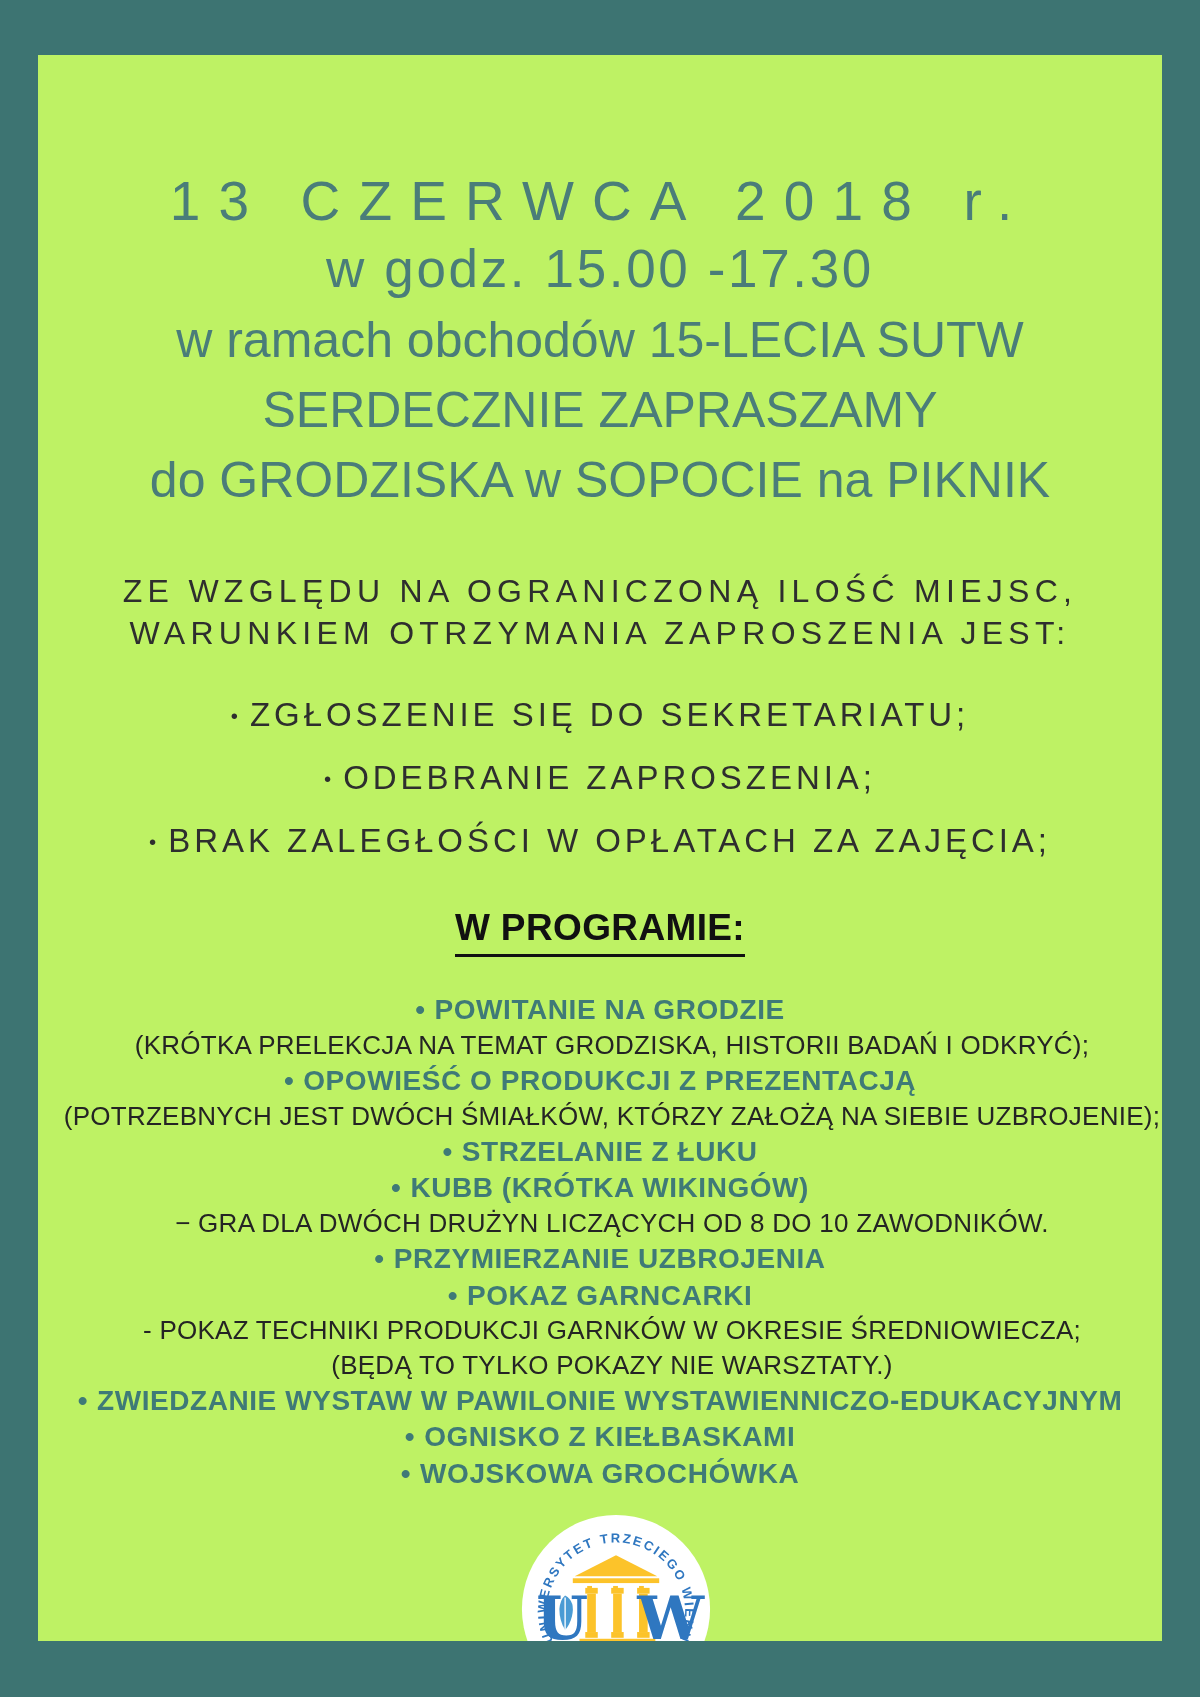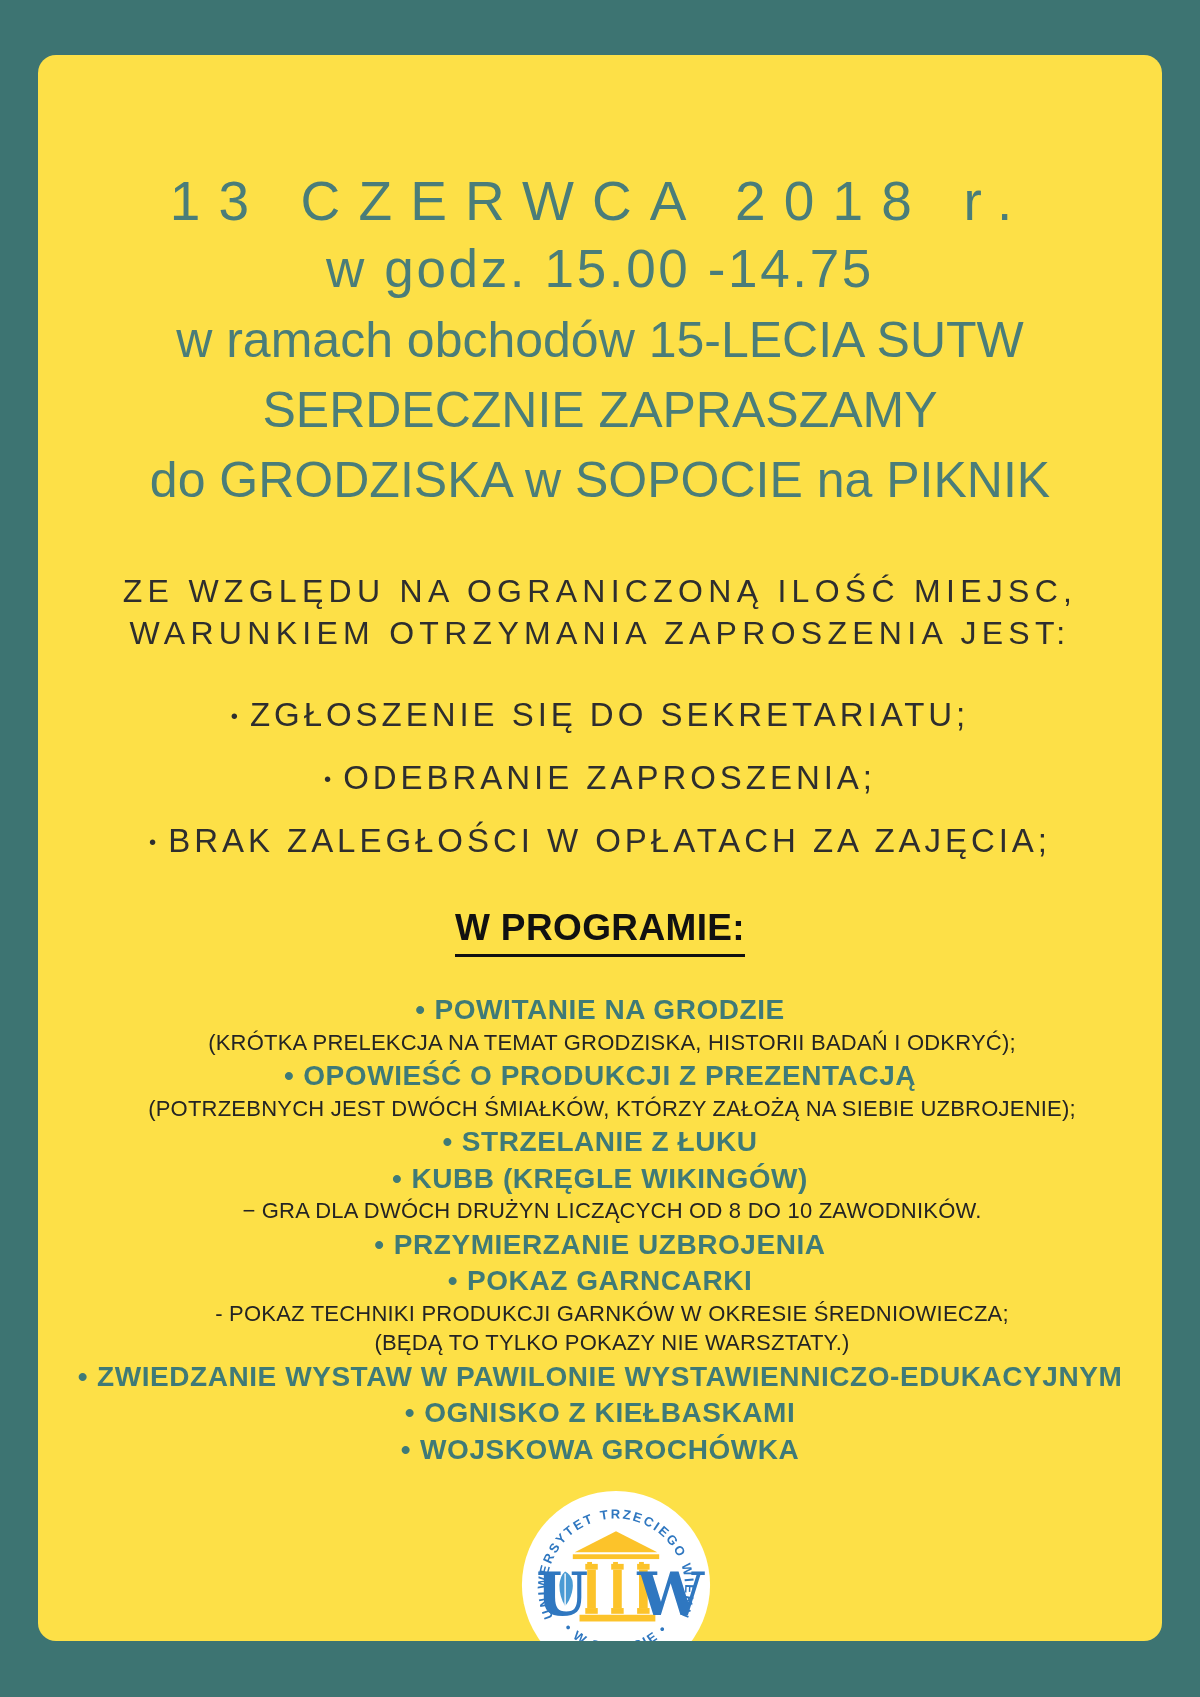--- a/index.html
+++ b/index.html
@@ -16,25 +16,24 @@
   *{margin:0;padding:0;box-sizing:border-box}
   html,body{background:#888}
   body{width:1200px;height:1697px;font-family:"Liberation Sans",sans-serif;position:relative}
   .frame{
     position:absolute;left:0;top:0;width:1200px;height:1697px;
     background:var(--frame);
     padding:55px 38px 56px 38px;
   }
   .sheet{
     width:100%;height:100%;
-    background:#fde047;
+    background:#bef264;
     text-align:center;
     overflow:hidden;
     padding-top:116px;
-    border-radius:18px;
   }
   
   .date-line{
     color:var(--heading);
     font-size:55px;
     letter-spacing:0.33em;
     line-height:1.1;
     white-space:nowrap;
   }
   .time-line{
@@ -85,21 +84,21 @@
   .prog-item{line-height:1.2;margin:3px 0}
   .prog-item.highlight{
     color:var(--accent);
     font-weight:bold;
     font-size:28px;
     letter-spacing:0.02em;
     white-space:nowrap;
   }
   .prog-item.note{
     color:var(--note-dark);
-    font-size:22px;
+    font-size:26px;
     letter-spacing:0.01em;
     white-space:nowrap;
     padding-left:24px;
   }
   .prog-item .bullet{margin-right:9px}
   
   .logo-wrap{margin-top:22px;transform:translateX(16px)}
   .logo-arc{
     fill:var(--logo-blue);
     font-family:"Liberation Sans",sans-serif;
@@ -114,21 +113,21 @@
     font-size:62px;
   }
 </style>
 </head>
 <body>
 
 <div class="frame">
   <div class="sheet">
 
     <div class="date-line">13 CZERWCA 2018 r.</div>
-    <div class="time-line">w godz. 15.00 -14.75</div>
+    <div class="time-line">w godz. 15.00 -17.30</div>
     <div class="head-line">w ramach obchodów 15-LECIA SUTW</div>
     <div class="head-line">SERDECZNIE ZAPRASZAMY</div>
     <div class="head-line">do GRODZISKA w SOPOCIE na PIKNIK</div>
 
     <div class="intro">
 
         <div class="intro-line">ZE WZGLĘDU NA OGRANICZONĄ ILOŚĆ MIEJSC,</div>
 
         <div class="intro-line">WARUNKIEM OTRZYMANIA ZAPROSZENIA JEST:</div>
       </div>
@@ -152,21 +151,21 @@
 
         <div class="prog-item note"><span>(KRÓTKA PRELEKCJA NA TEMAT GRODZISKA, HISTORII BADAŃ I ODKRYĆ);</span></div>
 
         <div class="prog-item highlight"><span class="bullet">•</span><span>OPOWIEŚĆ O PRODUKCJI Z PREZENTACJĄ</span></div>
 
         <div class="prog-item note"><span>(POTRZEBNYCH JEST DWÓCH ŚMIAŁKÓW, KTÓRZY ZAŁOŻĄ NA SIEBIE UZBROJENIE);</span></div>
 
         <div class="prog-item highlight"><span class="bullet">•</span><span>STRZELANIE Z ŁUKU</span></div>
 
 
-        <div class="prog-item highlight"><span class="bullet">•</span><span>KUBB (KRĘGLE WIKINGÓW)</span></div>
+        <div class="prog-item highlight"><span class="bullet">•</span><span>KUBB (KRÓTKA WIKINGÓW)</span></div>
 
         <div class="prog-item note"><span>− GRA DLA DWÓCH DRUŻYN LICZĄCYCH OD 8 DO 10 ZAWODNIKÓW.</span></div>
 
         <div class="prog-item highlight"><span class="bullet">•</span><span>PRZYMIERZANIE UZBROJENIA</span></div>
 
         <div class="prog-item highlight"><span class="bullet">•</span><span>POKAZ GARNCARKI</span></div>
 
         <div class="prog-item note"><span>- POKAZ TECHNIKI PRODUKCJI GARNKÓW W OKRESIE ŚREDNIOWIECZA;</span></div>
 
         <div class="prog-item note"><span>(BĘDĄ TO TYLKO POKAZY NIE WARSZTATY.)</span></div>

